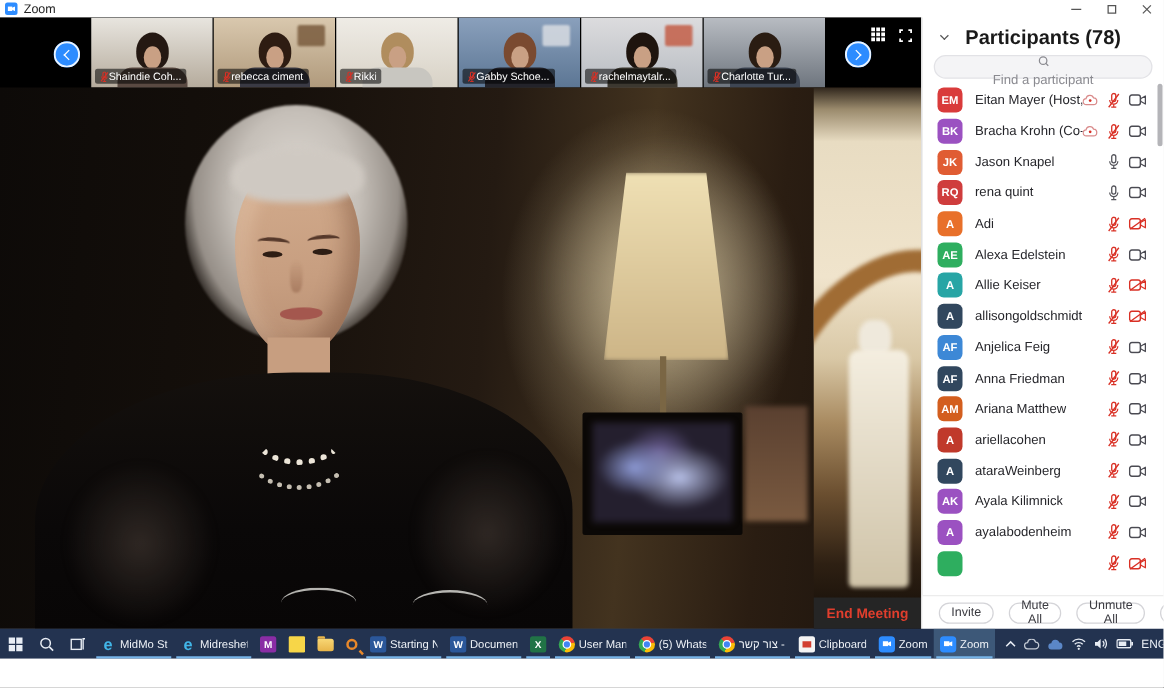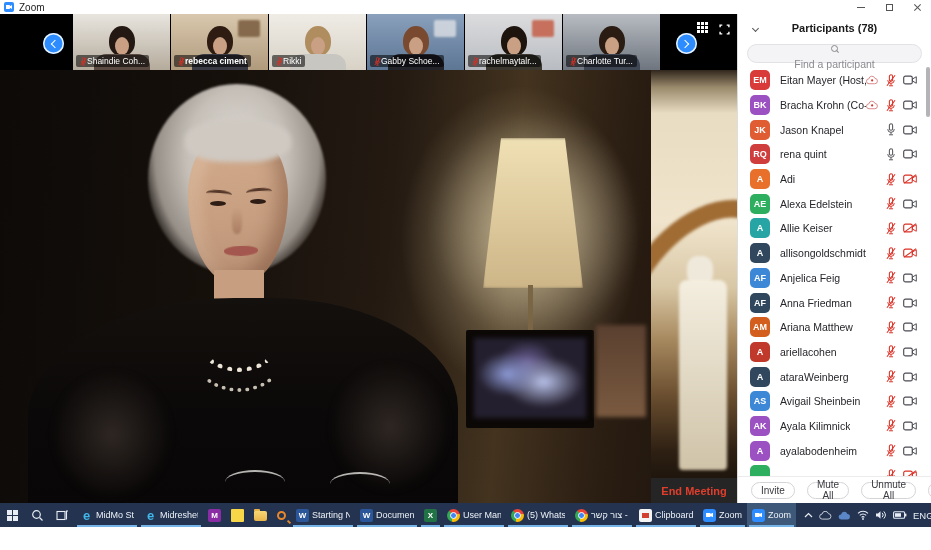--- a/index.html
+++ b/index.html
@@ -101,21 +101,21 @@
   .sr-sculpture { position:absolute; left:36px; top:186px; width:26px; height:30px; background:#efe9dc; border-radius:40%; filter:blur(1.5px); }
   .end-bar { position:absolute; left:651px; bottom:0; width:86px; height:25px; background:#252525;
     display:flex; align-items:center; justify-content:center; }
   .end-label { color:#e03e2d; font-weight:bold; font-size:11px; }
 
   
   .panel { position:absolute; left:737px; top:14px; width:194px; height:489px; background:#fff; border-left:1px solid #ddd; }
   .pp-header { position:relative; height:28px; }
   .pp-collapse { position:absolute; left:11px; top:9px; width:12px; height:12px; display:flex; align-items:center; justify-content:center; }
   .chev-dark { width:5px; height:5px; border-right:1.5px solid #555; border-bottom:1.5px solid #555; transform:rotate(45deg); margin-top:-2px; }
-  .pp-title { position:absolute; left:0; right:0; top:8px; text-align:center; font-size:11px; font-weight:bold; color:#1a1a1a; }
+  .pp-title { position:absolute; left:0; right:0; top:8px; text-align:center; font-size:16px; font-weight:bold; color:#1a1a1a; }
   .pp-search { position:absolute; left:9px; right:9px; top:30px; height:19px; background:#f4f4f6; border:1px solid #e2e2e6;
     border-radius:10px; display:flex; align-items:center; gap:5px; padding:0 8px;flex-direction:column; }
   .mag-icon { width:8px; height:8px; position:relative; flex:none; }
   .mag-icon::before { content:""; position:absolute; left:0; top:0; width:5px; height:5px; border:1.2px solid #8a8a90; border-radius:50%; }
   .mag-icon::after { content:""; position:absolute; left:5.5px; top:5.5px; width:3px; height:1.2px; background:#8a8a90; transform:rotate(45deg); }
   .pp-search-text { font-size:10.5px; color:#8a8a90; }
   .p-list { position:absolute; left:0; right:6px; top:54px; height:408px; overflow:hidden; }
   .p-row { height:24.7px; display:flex; align-items:center; padding:0 8px 0 12px; }
   .p-avatar { width:20px; height:20px; border-radius:5px; color:#fff; font-size:9px; font-weight:bold;
     display:flex; align-items:center; justify-content:center; flex:none; }
@@ -199,21 +199,21 @@
     <div class="t-namebar">
       <svg width="7" height="9" viewBox="0 0 12 16">
         <rect x="4" y="1" width="4" height="8" rx="2" fill="none" stroke="#d93025" stroke-width="1.6"></rect>
         <path d="M2 7.5 a4 4 0 0 0 8 0 M6 11.5 v2.5 M3.5 14.5 h5" fill="none" stroke="#d93025" stroke-width="1.4"></path>
         <line x1="1" y1="14.5" x2="11" y2="1.5" stroke="#d93025" stroke-width="1.6"></line>
       </svg>
       <span class="t-name">Shaindie Coh...</span>
     </div>
   </div>
 
-  <div class="thumb" style="background: linear-gradient(rgb(217, 200, 174), rgb(176, 154, 124)); font-weight: bold;">
+  <div class="thumb" style="background: linear-gradient(rgb(217, 200, 174), rgb(176, 154, 124));">
     <div class="t-person">
       <span class="t-accent" style="background: rgb(122, 92, 62);"></span>
       <span class="t-hair" style="background: rgb(46, 28, 18);"></span>
       <span class="t-face"></span>
       <span class="t-body" style="background: rgb(58, 58, 68);"></span>
     </div>
     <div class="t-namebar">
       <svg width="7" height="9" viewBox="0 0 12 16">
         <rect x="4" y="1" width="4" height="8" rx="2" fill="none" stroke="#d93025" stroke-width="1.6"></rect>
         <path d="M2 7.5 a4 4 0 0 0 8 0 M6 11.5 v2.5 M3.5 14.5 h5" fill="none" stroke="#d93025" stroke-width="1.4"></path>
@@ -588,37 +588,20 @@
         <line x1="1" y1="14.5" x2="11" y2="1.5" stroke="#d93025" stroke-width="1.3"></line>
       </svg>
       <svg class="ic-cam-on" width="14" height="10" viewBox="0 0 16 11">
         <rect x="0.8" y="1" width="9.8" height="9" rx="2" fill="none" stroke="#4a4a52" stroke-width="1.3"></rect>
         <path d="M10.8 4.4 L15.2 1.8 V9.2 L10.8 6.6 Z" fill="none" stroke="#4a4a52" stroke-width="1.1" stroke-linejoin="round"></path>
       </svg>
 
     </span>
   </div>
 
-  <div class="p-row">
-    <span class="p-avatar" style="background: rgb(61, 136, 214);">AS</span>
-    <span class="p-name">Avigail Sheinbein</span>
-    <span class="p-icons">
-
-      <svg class="ic-mic-muted" width="10" height="13" viewBox="0 0 12 16">
-        <rect x="4" y="1" width="4" height="8" rx="2" fill="none" stroke="#d93025" stroke-width="1.3"></rect>
-        <path d="M2 7.5 a4 4 0 0 0 8 0 M6 11.5 v2.5 M3.5 14.5 h5" fill="none" stroke="#d93025" stroke-width="1.2"></path>
-        <line x1="1" y1="14.5" x2="11" y2="1.5" stroke="#d93025" stroke-width="1.3"></line>
-      </svg>
-      <svg class="ic-cam-on" width="14" height="10" viewBox="0 0 16 11">
-        <rect x="0.8" y="1" width="9.8" height="9" rx="2" fill="none" stroke="#4a4a52" stroke-width="1.3"></rect>
-        <path d="M10.8 4.4 L15.2 1.8 V9.2 L10.8 6.6 Z" fill="none" stroke="#4a4a52" stroke-width="1.1" stroke-linejoin="round"></path>
-      </svg>
-
-    </span>
-  </div>
 
   <div class="p-row">
     <span class="p-avatar" style="background: rgb(155, 81, 193);">AK</span>
     <span class="p-name">Ayala Kilimnick</span>
     <span class="p-icons">
 
       <svg class="ic-mic-muted" width="10" height="13" viewBox="0 0 12 16">
         <rect x="4" y="1" width="4" height="8" rx="2" fill="none" stroke="#d93025" stroke-width="1.3"></rect>
         <path d="M2 7.5 a4 4 0 0 0 8 0 M6 11.5 v2.5 M3.5 14.5 h5" fill="none" stroke="#d93025" stroke-width="1.2"></path>
         <line x1="1" y1="14.5" x2="11" y2="1.5" stroke="#d93025" stroke-width="1.3"></line>

